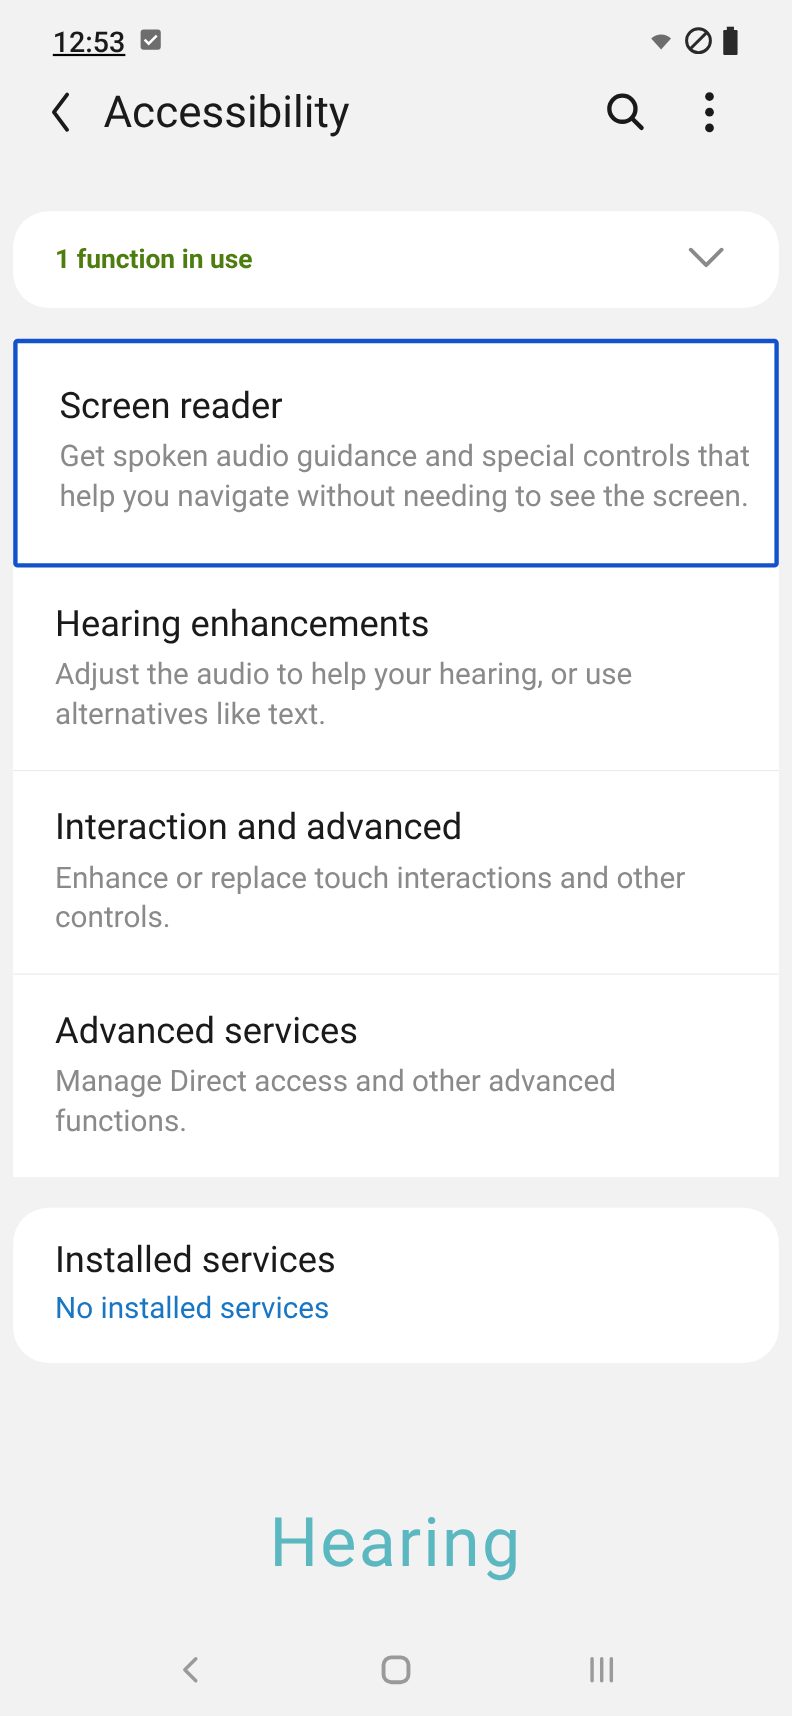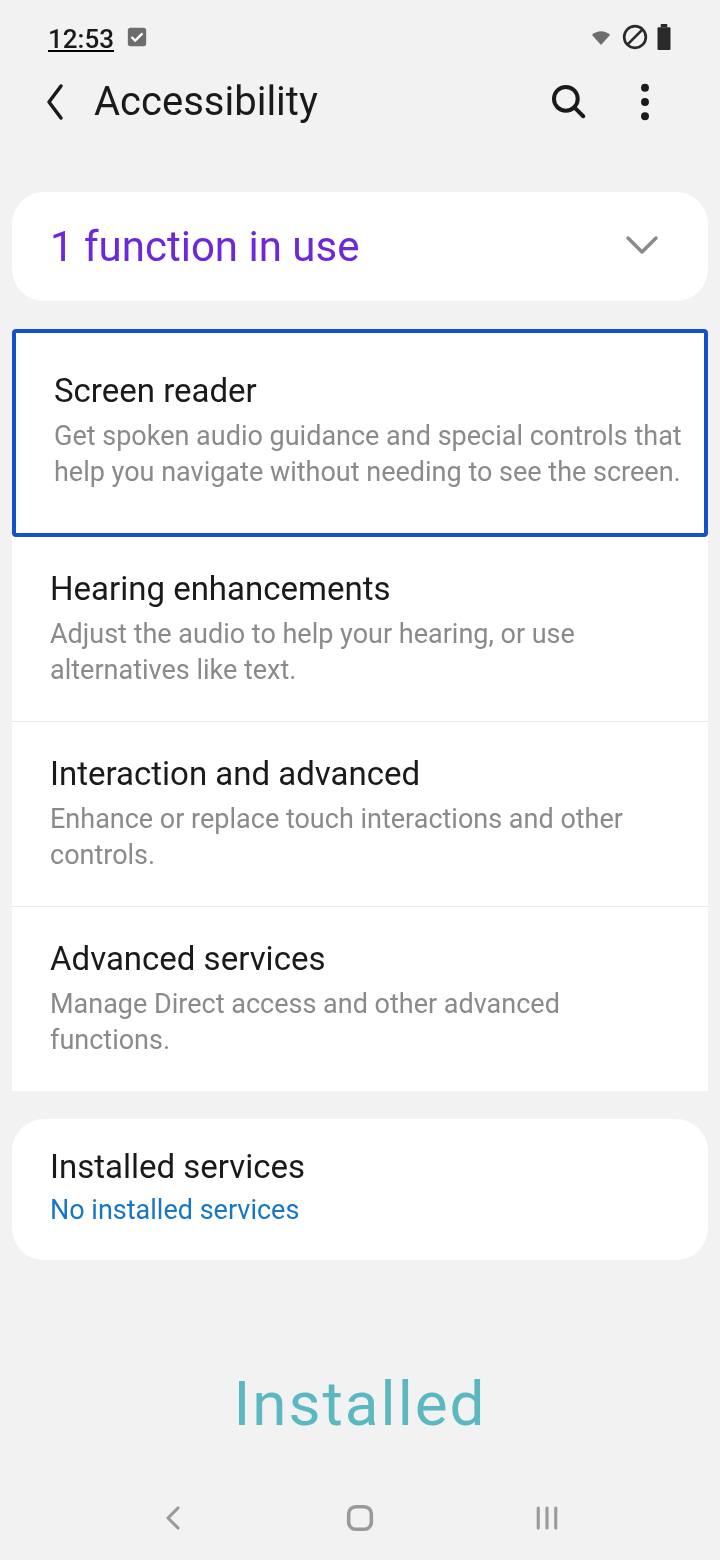--- a/index.html
+++ b/index.html
@@ -84,23 +84,23 @@
     }
     
     .function-card {
       display: flex;
       align-items: center;
       justify-content: space-between;
       padding: 30px 48px 30px 38px;
     }
     
     .function-label {
-      font-size: 42px;
-      font-weight: 400;
-      color: #6d28d9;
+      font-size: 24px;
+      font-weight: 700;
+      color: #4d7c0f;
     }
     
     .list-item {
       padding: 32px 38px;
       border-bottom: 1px solid #eaeaea;
     }
     
     .list-item:last-child {
       border-bottom: none;
     }
@@ -258,21 +258,21 @@
 
   </div>
 
   <div class="card" style="padding:28px 38px 34px 38px;">
     <div class="item-title">Installed services</div>
     <div class="item-subtitle">No installed services</div>
   </div>
 
 </div>
 
-<div class="watermark">Installed</div>
+<div class="watermark">Hearing</div>
 
 <div class="nav-bar">
   <div class="nav-button">
     <svg width="30" height="30" viewBox="0 0 24 24">
         <path d="M16 4 L8 12 L16 20" stroke="#9a9a9a" stroke-width="2.5" fill="none" stroke-linecap="round" stroke-linejoin="round"></path>
       </svg>
   </div>
   <div class="nav-button">
     <svg width="34" height="34" viewBox="0 0 24 24">
         <rect x="4" y="4" width="16" height="16" rx="5" fill="none" stroke="#9a9a9a" stroke-width="2.5"></rect>

